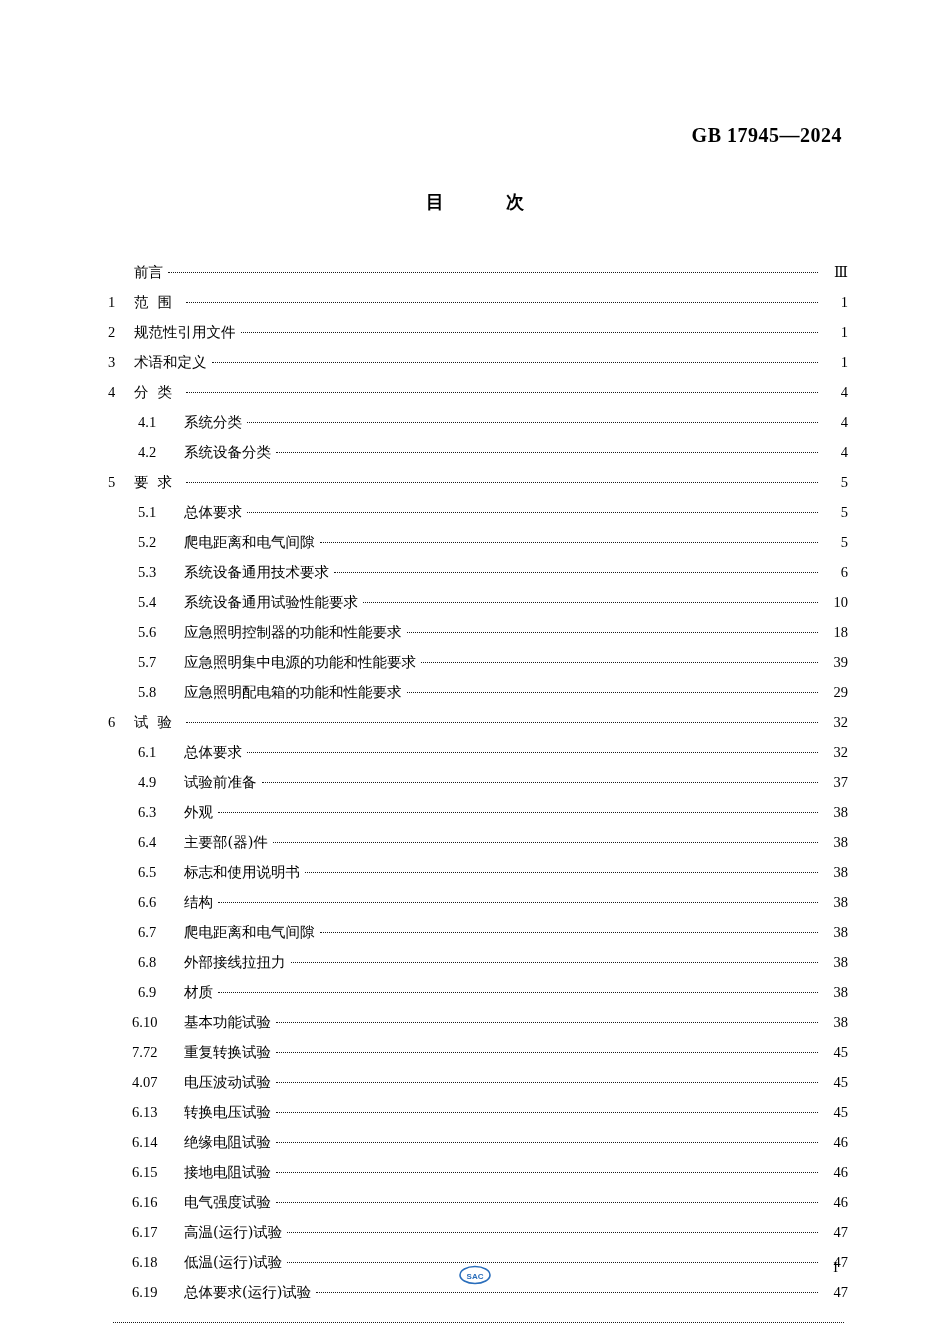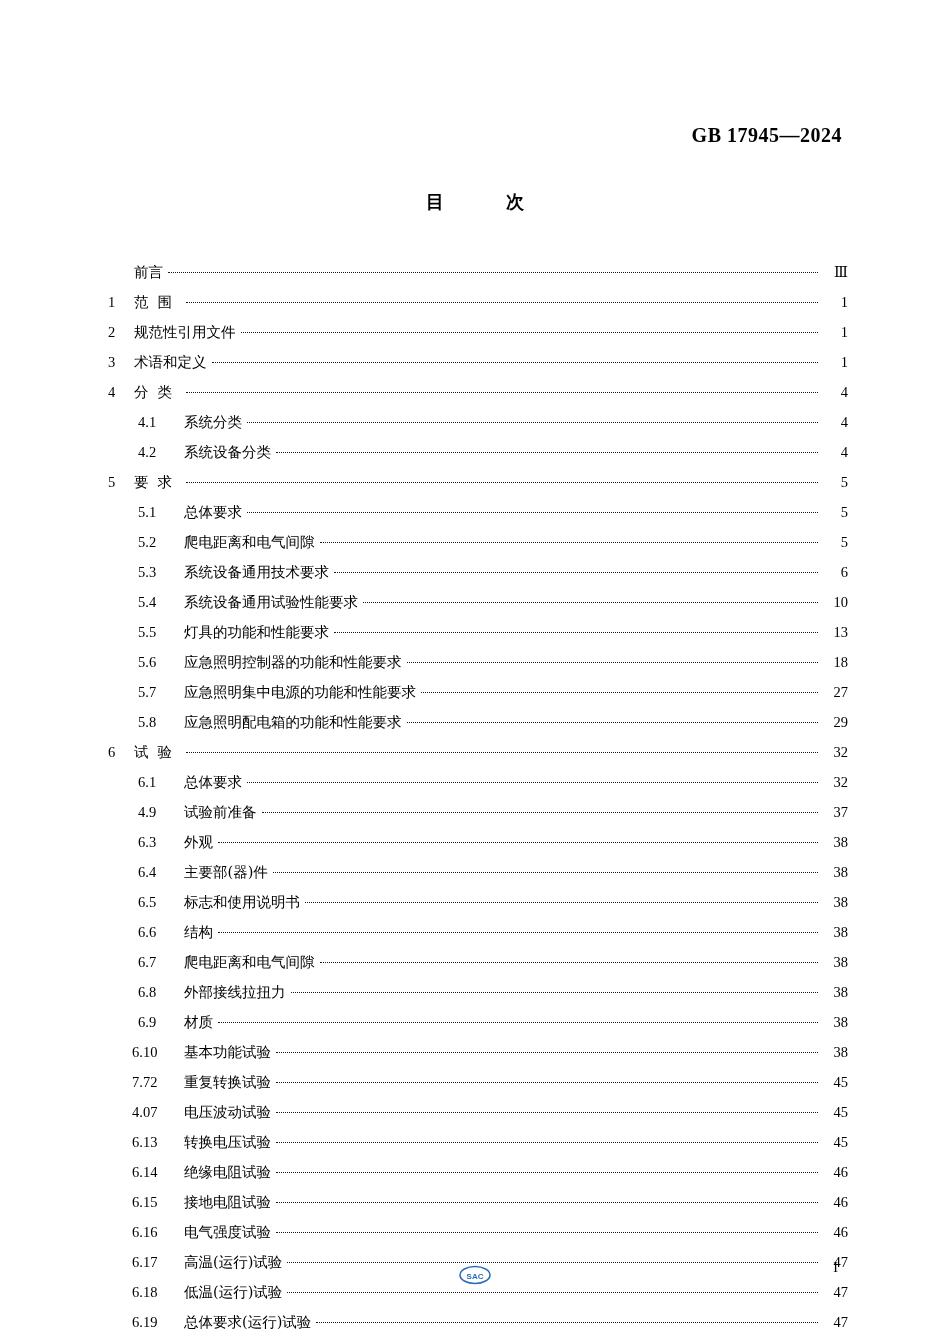--- a/index.html
+++ b/index.html
@@ -205,36 +205,30 @@
         <span class="dots"></span>
         <span class="pg">6</span>
       </div>
       <div class="toc-row lvl2">
         <span class="num">5.4</span>
         <span class="label">系统设备通用试验性能要求</span>
         <span class="dots"></span>
         <span class="pg">10</span>
       </div>
       <div class="toc-row lvl2">
-        <span class="num">5.5</span>
-        <span class="label">灯具的功能和性能要求</span>
-        <span class="dots"></span>
-        <span class="pg">13</span>
-      </div>
-      <div class="toc-row lvl2">
         <span class="num">5.6</span>
         <span class="label">应急照明控制器的功能和性能要求</span>
         <span class="dots"></span>
         <span class="pg">18</span>
       </div>
       <div class="toc-row lvl2">
         <span class="num">5.7</span>
         <span class="label">应急照明集中电源的功能和性能要求</span>
         <span class="dots"></span>
-        <span class="pg">27</span>
+        <span class="pg">39</span>
       </div>
       <div class="toc-row lvl2">
         <span class="num">5.8</span>
         <span class="label">应急照明配电箱的功能和性能要求</span>
         <span class="dots"></span>
         <span class="pg">29</span>
       </div>
       <div class="toc-row lvl1">
         <span class="num">6</span>
         <span class="label sp2">试验</span>

